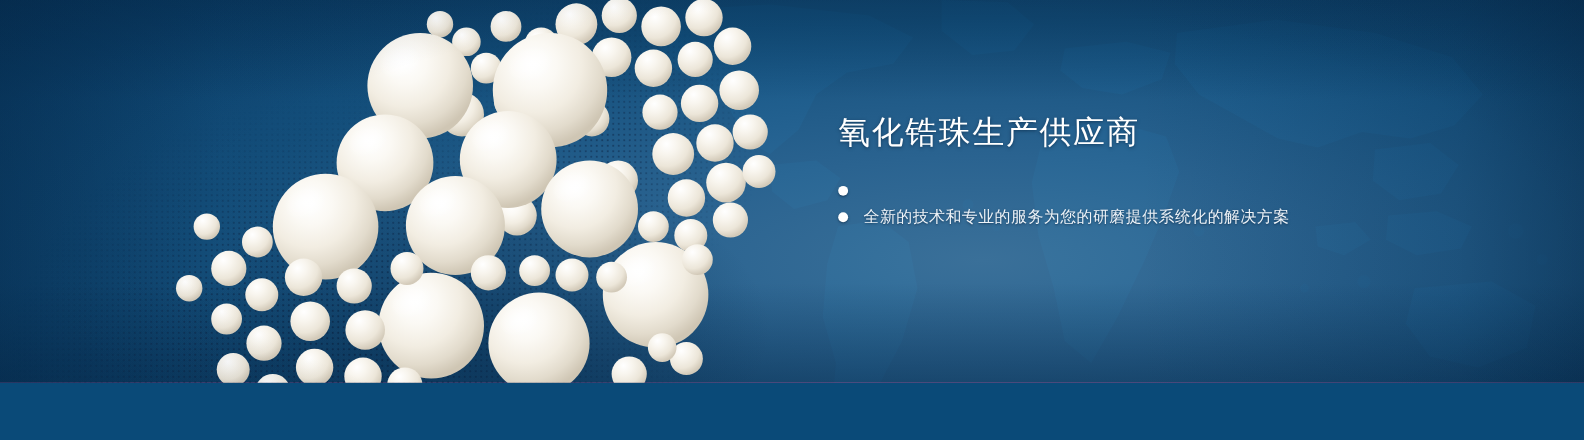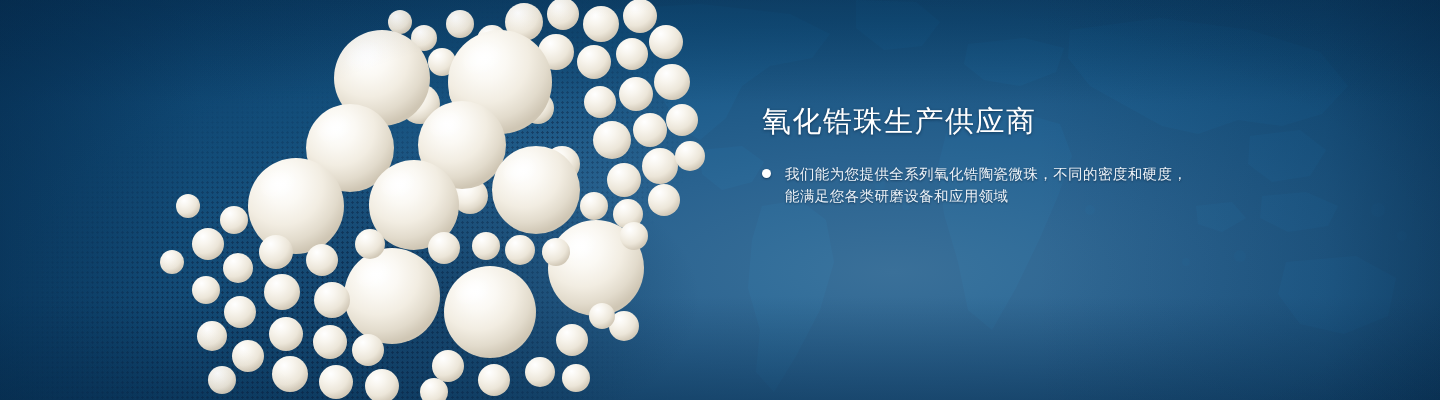--- a/index.html
+++ b/index.html
@@ -5,21 +5,21 @@
 <style>
   * { margin:0; padding:0; box-sizing:border-box; }
   html,body{
     width:1440px; height:400px; overflow:hidden;
     font-family:"Liberation Sans","DejaVu Sans",sans-serif;
     background:#0a4a78;
   }
 
   .banner{
     position:relative;
-    width:1440px; height:400px;
+    width:1440px; height:348px;
     overflow:hidden;
     background:#ec4899;
   }
 
   
   .bg-base{
     position:absolute; inset:0;
     background:
       radial-gradient(120% 150% at 62% 68%, #3a7099 0%, #2a6390 18%, #14507d 42%, #0a4371 66%, #073257 100%);
   }
@@ -311,24 +311,26 @@
   <div class="bg-vignette"></div>
 
   <div class="copy">
 
     <h1 class="headline">氧化锆珠生产供应商</h1>
 
     <ul class="bullet-list" style="list-style:none;">
 
       <li class="bullet-row">
         <span class="bullet-dot"></span>
+      </li>
+
+      <li class="bullet-row">
+        <span class="bullet-dot"></span>
         <span class="bullet-text">
-          <span>我们能为您提供全系列氧化锆陶瓷微珠，不同的密度和硬度，</span>
-          <span class="l2">能满足您各类研磨设备和应用领域</span>
+          <span>全新的技术和专业的服务为您的研磨提供系统化的解决方案</span>
         </span>
       </li>
 
 
-
     </ul>
   </div>
 
 </div>
 
 </body></html>

